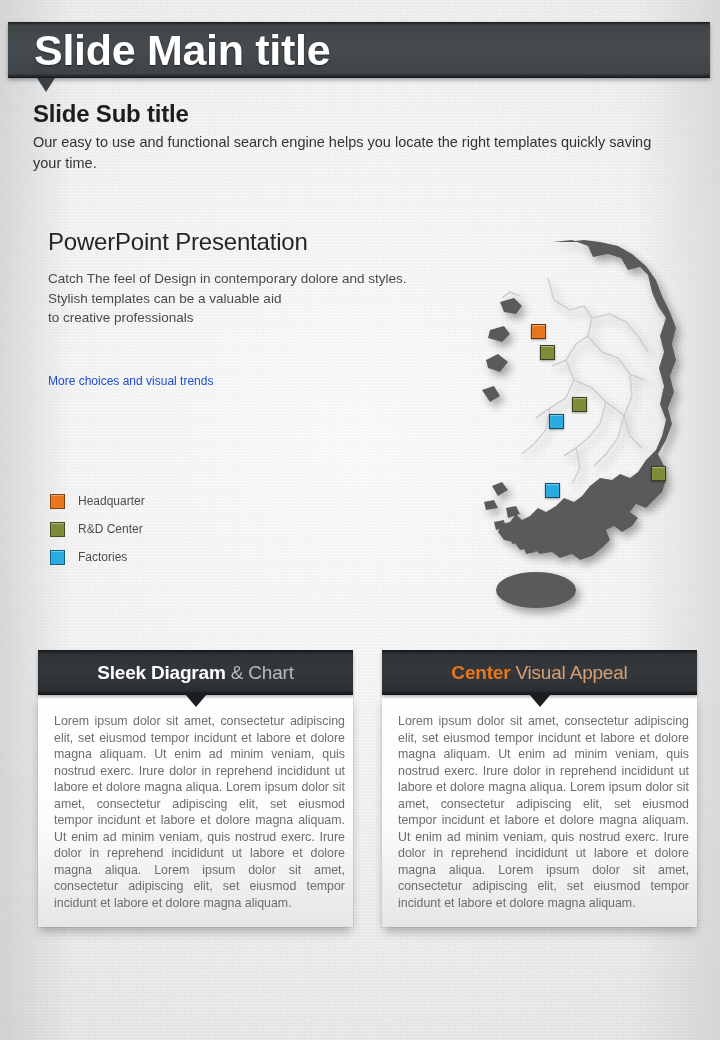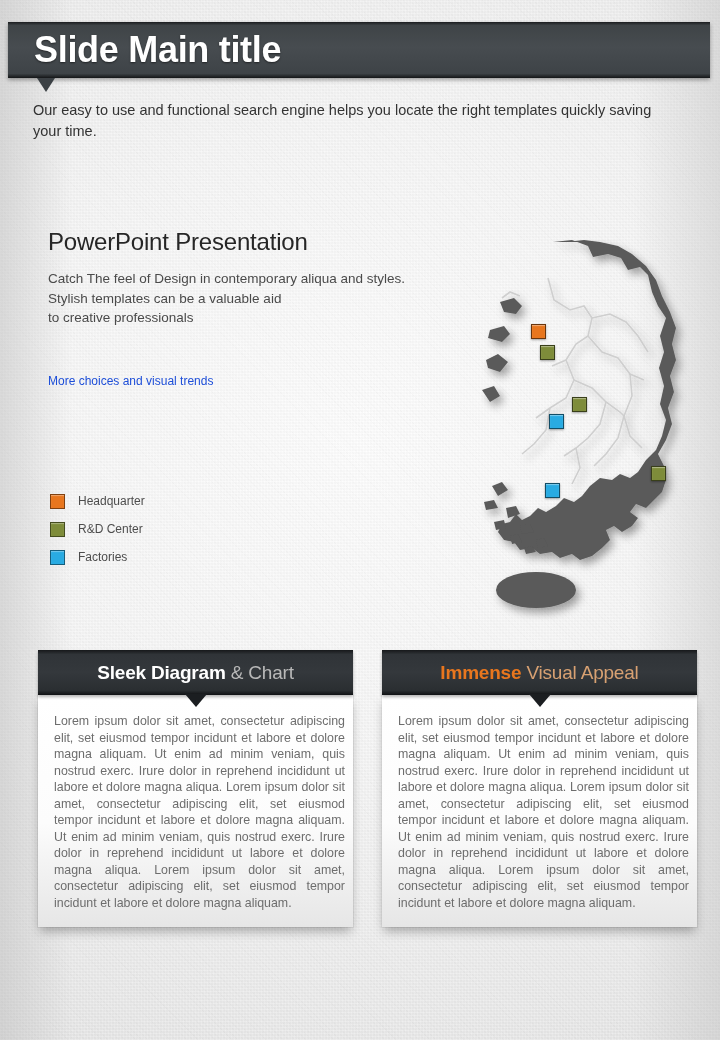--- a/index.html
+++ b/index.html
@@ -27,21 +27,21 @@
   }
 
   
   #title-bar{
     position:absolute;left:8px;top:22px;width:702px;height:56px;
     background:linear-gradient(180deg,#1b1d1f 0%,#3f4447 6%,#474c50 45%,#3e4347 92%,#141618 100%);
     box-shadow:0 2px 4px rgba(0,0,0,.35);
   }
   #title-bar .main-title{
     position:absolute;left:26px;top:50%;transform:translateY(-50%);
-    color:#ffffff;font-size:36px;font-weight:bold;letter-spacing:-.3px;
+    color:#ffffff;font-size:43px;font-weight:bold;letter-spacing:-.3px;
     text-shadow:0 1px 2px rgba(0,0,0,.5);white-space:nowrap;
   }
   #title-pointer{
     position:absolute;left:37px;top:78px;width:0;height:0;
     border-left:9px solid transparent;border-right:9px solid transparent;
     border-top:14px solid #3b4044;
   }
 
   
   #subtitle-block{position:absolute;left:33px;top:100px;width:660px;}
@@ -116,26 +116,27 @@
 <div id="bg-texture"></div>
 <div id="bg-noise"></div>
 <div id="bg-vignette"></div>
 
 <div id="title-bar">
   <div class="main-title">Slide Main title</div>
 </div>
 <div id="title-pointer"></div>
 
 <div id="subtitle-block">
+  <div class="sub-title">Slide Sub title</div>
   <div class="sub-desc">Our easy to use and functional search engine helps you locate the right templates quickly saving your time.</div>
 </div>
 
 <div id="feature-block">
   <div class="feature-heading">PowerPoint Presentation</div>
-  <div class="feature-text" style="white-space:pre-line">Catch The feel of Design in contemporary aliqua and styles.
+  <div class="feature-text" style="white-space:pre-line">Catch The feel of Design in contemporary dolore and styles.
 Stylish templates can be a valuable aid
 to creative professionals</div>
   <div id="feature-secondary">
     <div class="feature-sub-heading">More choices and visual trends</div>
   </div>
 </div>
 
 <div id="legend">
   <div class="legend-row">
     <span class="legend-swatch" style="background: rgb(232, 118, 30);"></span>
@@ -202,19 +203,19 @@
     <span class="ph-text"><span class="ph-strong" style="color: rgb(255, 255, 255);">Sleek Diagram</span><span class="ph-light" style="color: rgb(185, 185, 185);"> &amp; Chart</span></span>
     <span class="panel-pointer"></span>
   </div>
   <div class="panel-body">
     <p>Lorem ipsum dolor sit amet, consectetur adipiscing elit, set eiusmod tempor incidunt et labore et dolore magna aliquam. Ut enim ad minim veniam, quis nostrud exerc. Irure dolor in reprehend incididunt ut labore et dolore magna aliqua. Lorem ipsum dolor sit amet, consectetur adipiscing elit, set eiusmod tempor incidunt et labore et dolore magna aliquam. Ut enim ad minim veniam, quis nostrud exerc. Irure dolor in reprehend incididunt ut labore et dolore magna aliqua. Lorem ipsum dolor sit amet, consectetur adipiscing elit, set eiusmod tempor incidunt et labore et dolore magna aliquam.</p>
   </div>
 </div>
 
 <div class="panel" id="panel-right">
   <div class="panel-header">
-    <span class="ph-text"><span class="ph-strong" style="color: rgb(232, 118, 30);">Immense</span><span class="ph-light" style="color: rgb(216, 161, 114);"> Visual Appeal</span></span>
+    <span class="ph-text"><span class="ph-strong" style="color: rgb(232, 118, 30);">Center</span><span class="ph-light" style="color: rgb(216, 161, 114);"> Visual Appeal</span></span>
     <span class="panel-pointer"></span>
   </div>
   <div class="panel-body">
     <p>Lorem ipsum dolor sit amet, consectetur adipiscing elit, set eiusmod tempor incidunt et labore et dolore magna aliquam. Ut enim ad minim veniam, quis nostrud exerc. Irure dolor in reprehend incididunt ut labore et dolore magna aliqua. Lorem ipsum dolor sit amet, consectetur adipiscing elit, set eiusmod tempor incidunt et labore et dolore magna aliquam. Ut enim ad minim veniam, quis nostrud exerc. Irure dolor in reprehend incididunt ut labore et dolore magna aliqua. Lorem ipsum dolor sit amet, consectetur adipiscing elit, set eiusmod tempor incidunt et labore et dolore magna aliquam.</p>
   </div>
 </div>
 
 </body></html>

